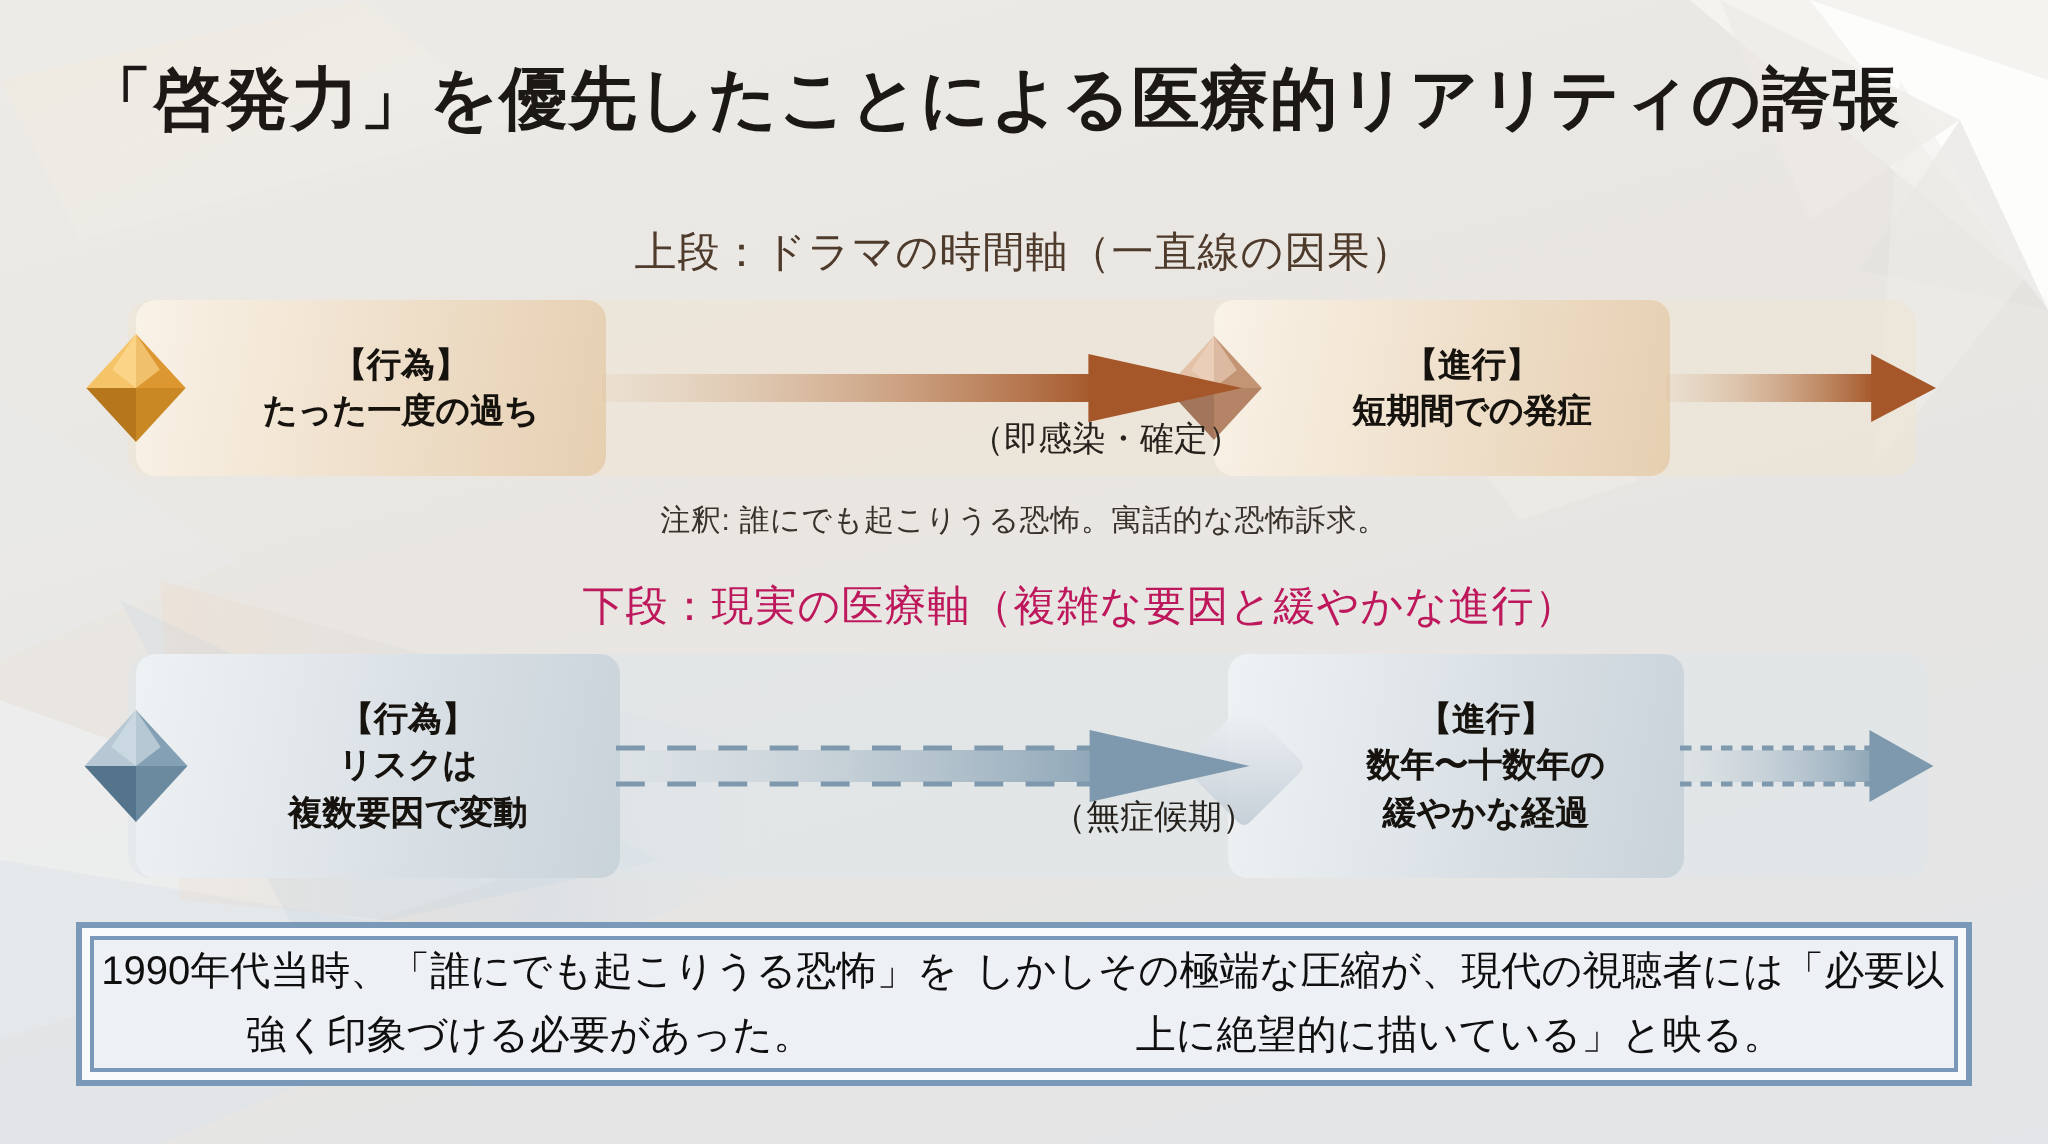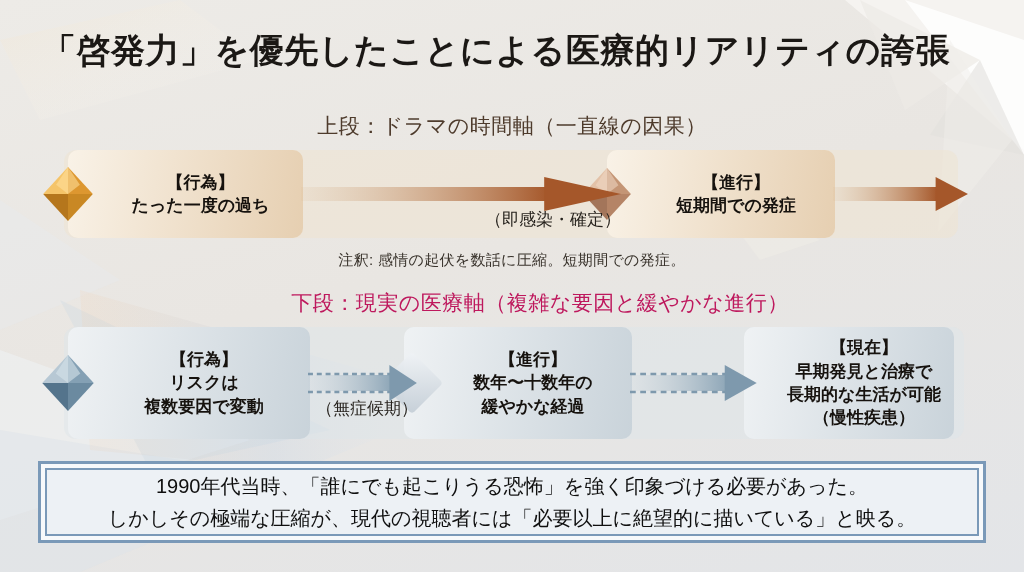--- a/index.html
+++ b/index.html
@@ -69,21 +69,21 @@
     position:absolute;top:251px;left:0;width:100%;text-align:center;
     font-size:15px;color:#38322b;letter-spacing:.3px;
   }
 
   .callout{
     position:absolute;top:461px;left:38px;right:38px;height:82px;
     border:3px solid #7a99b8;background:#f7f9fb;padding:4px;box-sizing:border-box;
   }
   .callout-inner{
     width:100%;height:100%;box-sizing:border-box;border:2px solid #7a99b8;background:#edf1f5;
-    display:flex;flex-direction:column;align-items:center;justify-content:center;
+    display:flex;flex-direction:row;align-items:center;justify-content:center;
     font-size:20px;color:#0f0f0f;line-height:1.6;text-align:center;
   }
 
   .brand{
     position:absolute;right:34px;top:549px;display:flex;align-items:flex-start;gap:5px;
     font-size:13px;color:#454545;font-weight:700;margin-top:41px;
   }
   .brand svg{display:block;}
 </style>
 </head>
@@ -167,21 +167,21 @@
   <div class="arrowWrap arrow2">
     <svg viewBox="0 0 200 40" preserveAspectRatio="none">
       <rect x="0" y="13" width="155" height="14" fill="url(#gradA)"></rect>
       <polygon points="152,3 200,20 152,37" fill="#a5572a"></polygon>
     </svg>
     <div class="arrowLabel"></div>
   </div>
 
 </div>
 
-<div class="note">注釈: 感情の起伏を数話に圧縮。短期間での発症。</div>
+<div class="note">注釈: 誰にでも起こりうる恐怖。寓話的な恐怖訴求。</div>
 
 <div class="section-header reality">下段：現実の医療軸（複雑な要因と緩やかな進行）</div>
 
 <div class="band reality"></div>
 
 <div class="flow reality">
   <div class="step r-step1">
     <span class="diamond blue">
       <svg viewBox="0 0 100 110">
         <polygon points="50,5 4,55 50,55" fill="#b7c8d4"></polygon>
@@ -222,26 +222,20 @@
   <div class="arrowWrap arrow2">
     <svg viewBox="0 0 200 40" preserveAspectRatio="none">
       <rect x="0" y="12" width="150" height="16" fill="url(#gradB)"></rect>
       <line x1="0" y1="11" x2="150" y2="11" stroke="#7e99ad" stroke-width="2.4" stroke-dasharray="9 7"></line>
       <line x1="0" y1="29" x2="150" y2="29" stroke="#7e99ad" stroke-width="2.4" stroke-dasharray="9 7"></line>
       <polygon points="148,2 198,20 148,38" fill="#7e99ad"></polygon>
     </svg>
     <div class="arrowLabel"></div>
   </div>
 
-  <div class="step r-step3">
-    <span class="step-text">【現在】
-早期発見と治療で
-長期的な生活が可能
-（慢性疾患）</span>
-  </div>
 </div>
 
 <div class="callout">
   <div class="callout-inner">
     <div>1990年代当時、「誰にでも起こりうる恐怖」を強く印象づける必要があった。</div>
     <div>しかしその極端な圧縮が、現代の視聴者には「必要以上に絶望的に描いている」と映る。</div>
   </div>
 </div>
 
 <div class="brand">

